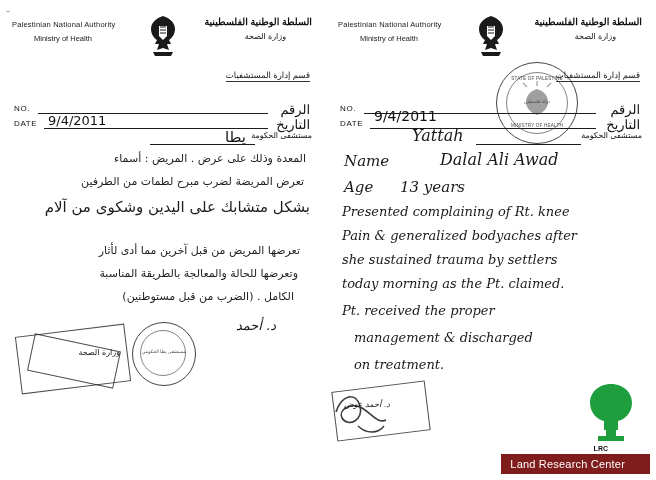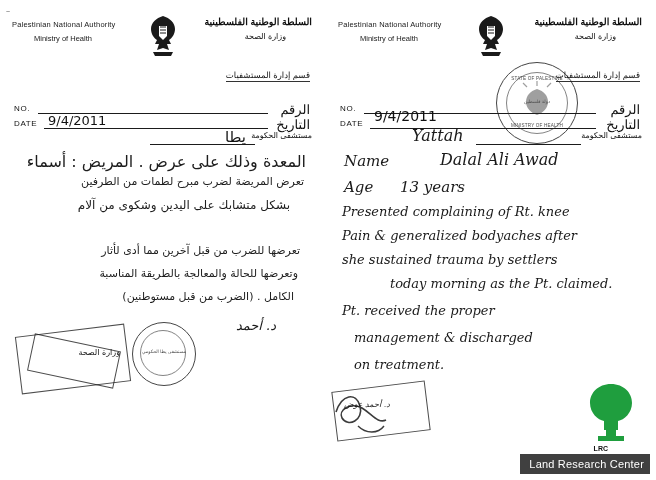--- a/index.html
+++ b/index.html
@@ -175,24 +175,24 @@
     position: absolute;
     right: 8px;
     bottom: 36px;
     width: 74px;
     height: 62px;
   }
   .lrc-label {
     position: absolute;
     right: 6px;
     bottom: 6px;
-    background: #404040;
+    background: #7f1d1d;
     color: #ffffff;
     font-size: 11px;
-    padding: 4px 6px 4px 9px;
+    padding: 4px 25px 4px 9px;
     letter-spacing: .2px;
   }
   .lrc-abbr {
     position: absolute;
     right: 48px;
     bottom: 28px;
     font-size: 7px;
     color: #111;
     font-weight: bold;
   }
@@ -230,24 +230,24 @@
     <div class="ref-en" style="left:14px; top:119px;">DATE</div>
     <div class="ref-ar" style="right:16px; top:117px;">التاريخ</div>
     <div class="ref-line" style="left:44px; top:128px; width:224px;"></div>
 
     <div class="hand" style="left:48px; top:113px; font-size:13px;">9/4/2011</div>
 
     <div class="ref-ar" style="right:14px; top:131px; font-size:8px;">مستشفى الحكومة</div>
     <div class="ref-line" style="left:150px; top:144px; width:105px;"></div>
     <div class="hand-ar" style="right:80px; top:128px; font-size:15px;">يطا</div>
 
-    <div class="scribble" style="right:20px; top:152px; font-size:16px; letter-spacing:1px;">المعدة وذلك على عرض . المريض : أسماء</div>
+    <div class="scribble" style="right:20px; top:152px; font-size:11px; letter-spacing:1px;">المعدة وذلك على عرض . المريض : أسماء</div>
     <div class="scribble" style="right:22px; top:175px; font-size:11px; letter-spacing:1px;">تعرض المريضة لضرب مبرح لطمات من الطرفين</div>
-    <div class="scribble" style="right:36px; top:198px; font-size:12px; letter-spacing:1px;">بشكل متشابك على اليدين وشكوى من آلام</div>
-    <div class="scribble" style="right:26px; top:244px; font-size:11px; letter-spacing:1px;">تعرضها للضرب من قبل آخرين مما أدى لأثار</div>
+    <div class="scribble" style="right:16px; top:198px; font-size:15px; letter-spacing:1px;">بشكل متشابك على اليدين وشكوى من آلام</div>
+    <div class="scribble" style="right:26px; top:244px; font-size:11px; letter-spacing:1px;">تعرضها المريض من قبل آخرين مما أدى لأثار</div>
     <div class="scribble" style="right:28px; top:267px; font-size:11px; letter-spacing:1px;">وتعرضها للحالة والمعالجة بالطريقة المناسبة</div>
     <div class="scribble" style="right:32px; top:290px; font-size:11px; letter-spacing:1px;">الكامل . (الضرب من قبل مستوطنين)</div>
 
     <div class="sig" style="right:50px; top:318px; font-size:13px;">د. أحمد</div>
 
     <div class="stamp-rect" style="left:18px; top:330px; width:108px; height:56px;"></div>
     <div class="stamp-rect2" style="left:30px; top:342px; width:86px; height:36px;"></div>
     <div class="hand-ar" style="left:40px; top:348px; font-size:8px; width:80px;">وزارة الصحة</div>
 
     <div class="stamp-circ" style="left:132px; top:322px; width:62px; height:62px;">
@@ -290,21 +290,21 @@
 
     <div class="handnote" style="left:18px; top:152px; font-size:15px;">Name</div>
     <div class="handnote" style="left:74px; top:150px; font-size:16px;margin-left:40px;">Dalal Ali Awad</div>
 
     <div class="handnote" style="left:18px; top:178px; font-size:15px;">Age</div>
     <div class="handnote" style="left:74px; top:178px; font-size:15px;">13 years</div>
 
     <div class="handnote" style="left:16px; top:204px; font-size:13px;">Presented complaining of Rt. knee</div>
     <div class="handnote" style="left:16px; top:228px; font-size:13px;">Pain &amp; generalized bodyaches after</div>
     <div class="handnote" style="left:16px; top:252px; font-size:13px;">she sustained trauma by settlers</div>
-    <div class="handnote" style="left:16px; top:276px; font-size:13px;margin-left:48px;">today morning as the Pt. claimed.</div>
+    <div class="handnote" style="left:16px; top:276px; font-size:13px;">today morning as the Pt. claimed.</div>
     <div class="handnote" style="left:16px; top:303px; font-size:13px;">Pt. received the proper</div>
     <div class="handnote" style="left:28px; top:330px; font-size:13px;">management &amp; discharged</div>
     <div class="handnote" style="left:28px; top:357px; font-size:13px;">on treatment.</div>
 
     <div class="stamp-circ" style="left:170px; top:62px; width:80px; height:80px;">
       <div class="stamp-circ-inner" style="left:9px; top:9px; width:60px; height:60px;"></div>
       <div class="stamp-txt" style="top:13px;">STATE OF PALESTINE</div>
       <div class="stamp-txt" style="top:36px;">دولة فلسطين</div>
       <div class="stamp-txt" style="top:60px;">MINISTRY OF HEALTH</div>
       <svg viewBox="0 0 80 80" style="position:absolute;left:0;top:0;width:80px;height:80px;opacity:.55">

